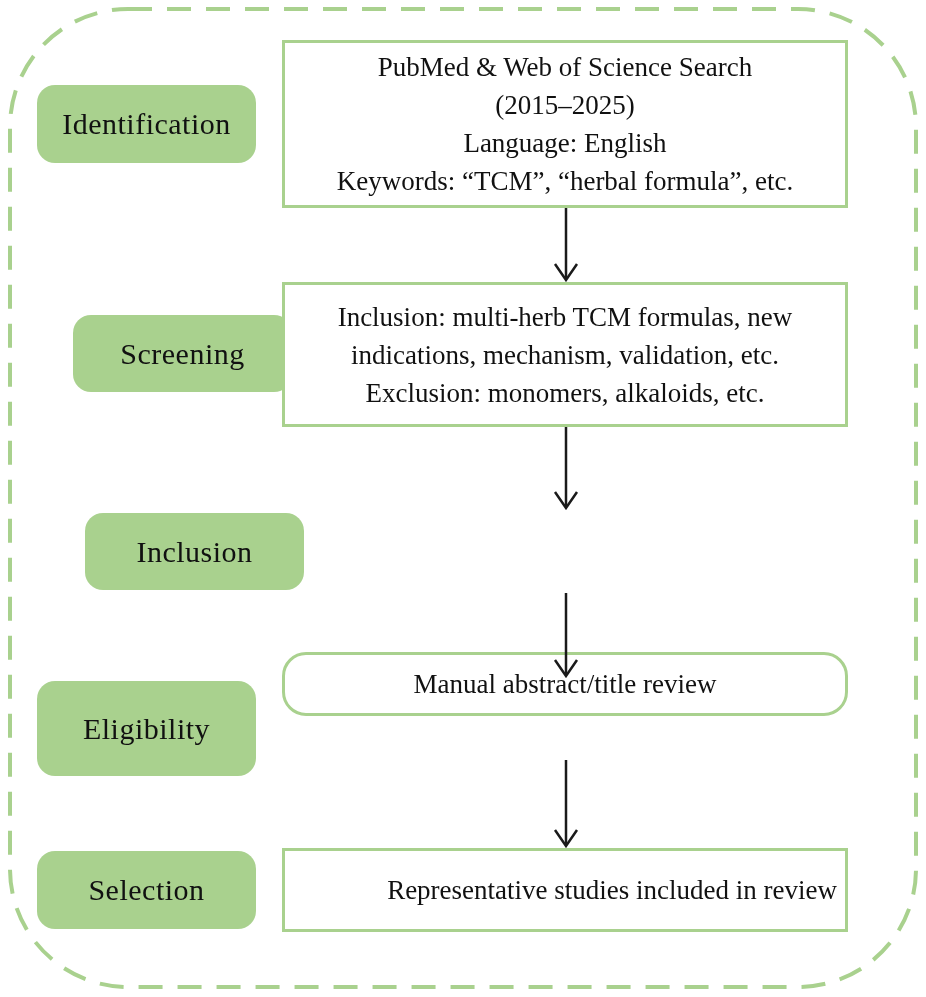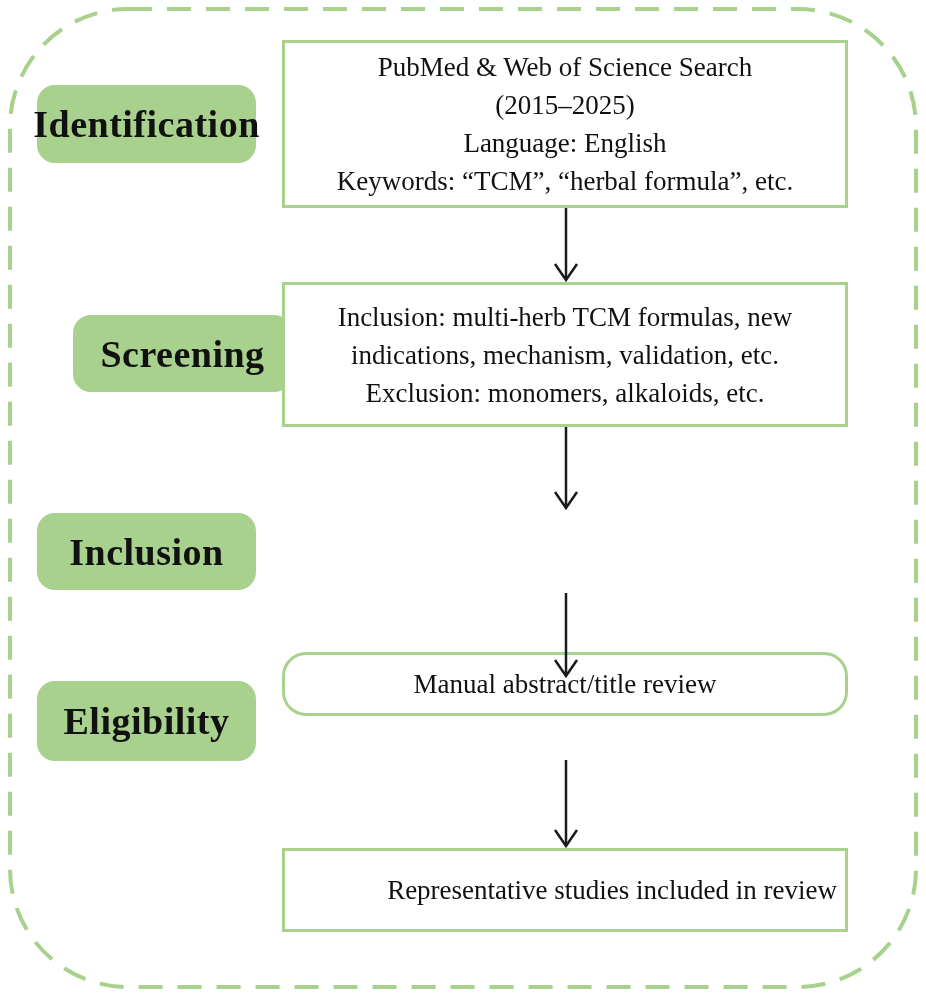--- a/index.html
+++ b/index.html
@@ -27,22 +27,22 @@
   .stage-label {
     position: absolute;
     left: 37px;
     width: 219px;
     height: 78px;
     background: var(--green-fill);
     border-radius: 18px;
     display: flex;
     align-items: center;
     justify-content: center;
-    font-weight: bold;
-    font-size: 38px;
+    font-weight: normal;
+    font-size: 30px;
     letter-spacing: 0.5px;
   }
   .flow-box {
     position: absolute;
     left: 282px;
     width: 566px;
     background: #ffffff;
     border: 3px solid var(--green-border);
     box-sizing: border-box;
     display: flex;
@@ -59,22 +59,22 @@
   .arrow {
     position: absolute;
     left: 553px;
     width: 26px;
   }
   .arrow svg { display: block; }
 
   
   #label-1 { top: 85px;  }
   #label-2 { top: 315px; height: 77px; margin-left: 36px; }
-  #label-3 { top: 513px; height: 77px; }
-  #label-4 { top: 681px; height: 80px; }
+  #label-3 { top: 513px; height: 77px; margin-left: 48px; }
+  #label-4 { top: 681px; height: 95px; }
   #label-5 { top: 851px; }
 
   #box-1 { top: 40px;  height: 168px; }
   #box-2 { top: 282px; height: 145px; }
   #box-3 { top: 510px; height: 83px;  }
   #box-4 { top: 652px; height: 64px; border-radius: 24px;  }
   #box-5 { top: 848px; height: 84px; justify-content: flex-end;  }
 
   #arrow-1 { top: 208px; height: 74px; }
   #arrow-2 { top: 427px; height: 83px; }
@@ -87,20 +87,21 @@
 <div class="canvas" style="--green-fill:#a9d18e; --green-border:#a9d18e;">
 
   <svg class="outer-border-svg" viewBox="0 0 926 997" aria-hidden="true">
     <rect x="10" y="9" width="906" height="978" rx="118" ry="118" fill="none" stroke="#a9d18e" stroke-width="4" stroke-dasharray="24 15"></rect>
   </svg>
 
   <div class="stage-label" id="label-1">Identification</div>
   <div class="stage-label" id="label-2">Screening</div>
   <div class="stage-label" id="label-3">Inclusion</div>
   <div class="stage-label" id="label-4">Eligibility</div>
+  <div class="stage-label" id="label-5">Selection</div>
 
   <div class="flow-box" id="box-1">
     <div class="box-text">PubMed &amp; Web of Science Search
 (2015–2025)
 Language: English
 Keywords: “TCM”, “herbal formula”, etc.</div>
   </div>
   <div class="flow-box" id="box-2">
     <div class="box-text">Inclusion: multi-herb TCM formulas, new
 indications, mechanism, validation, etc.

